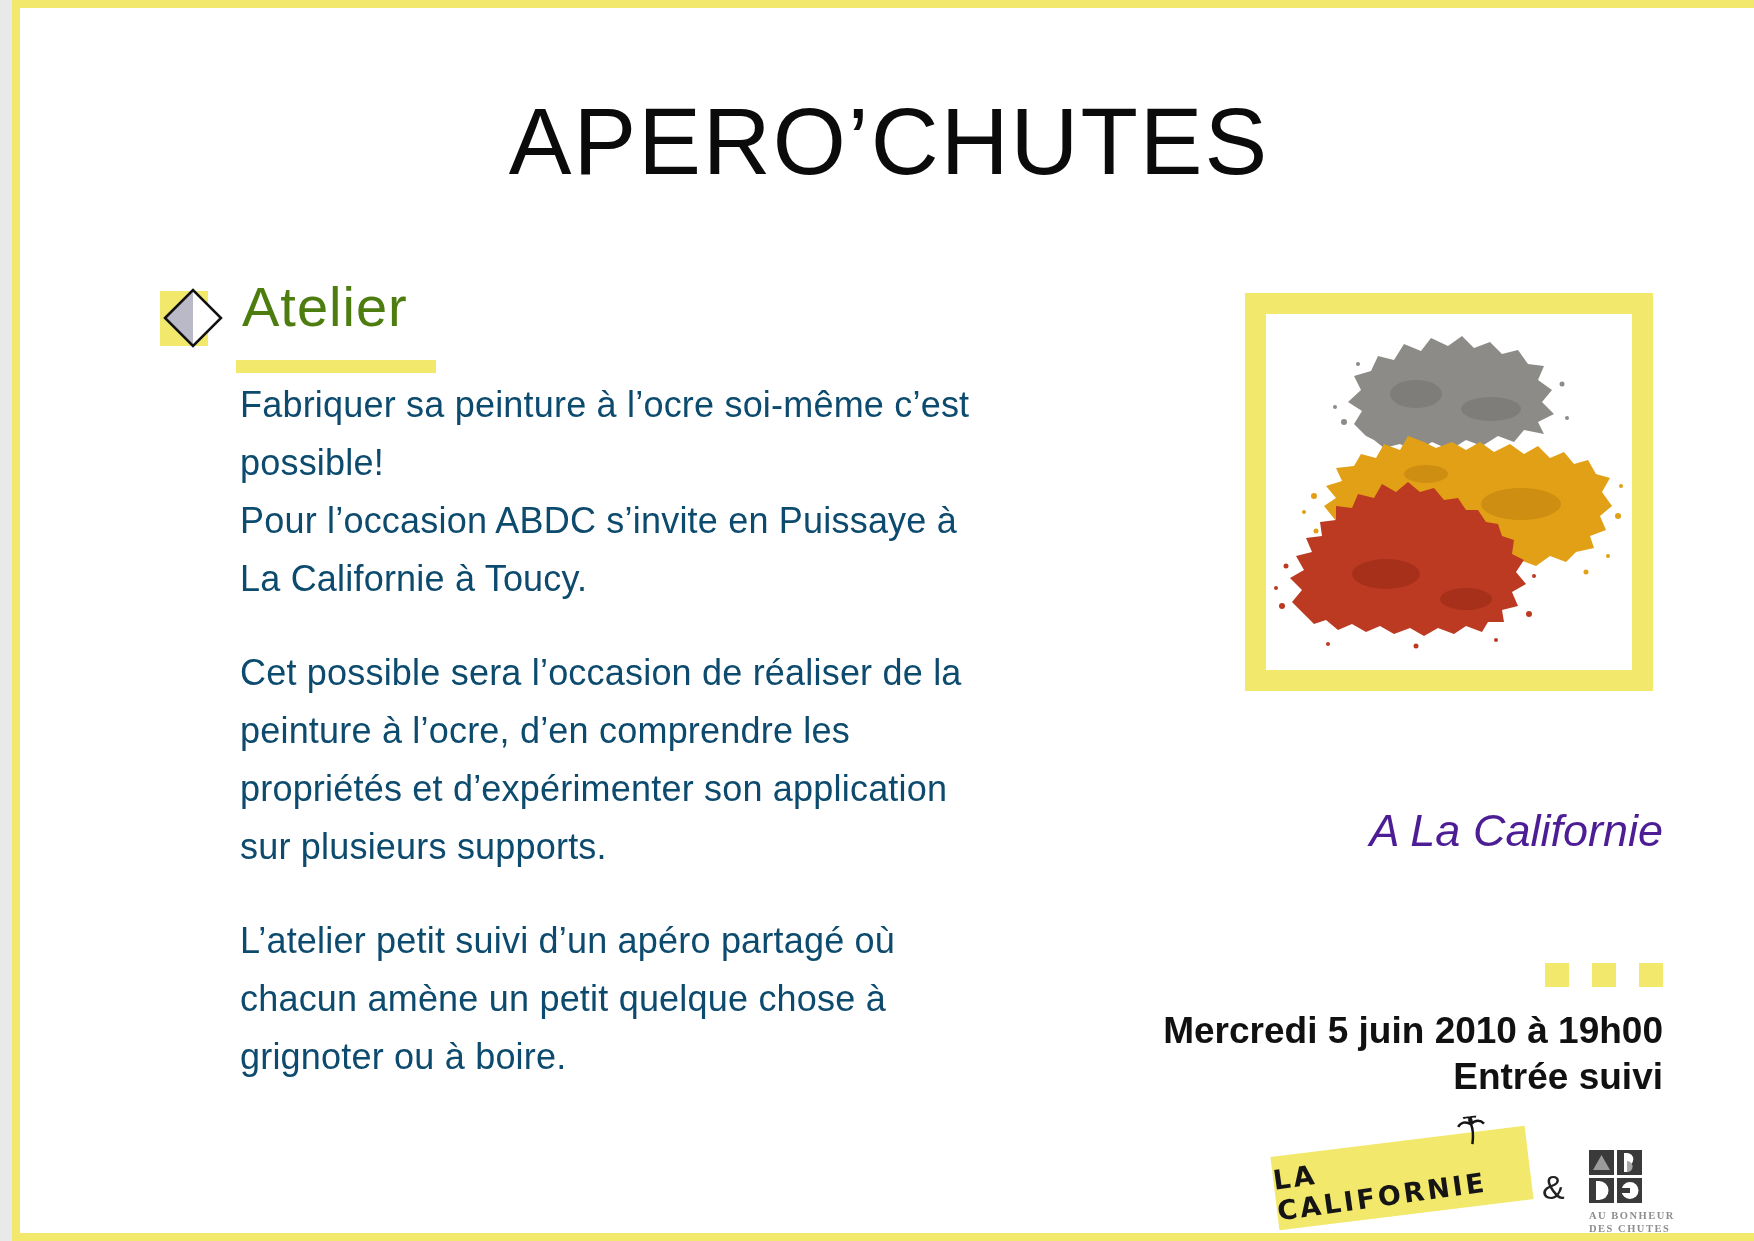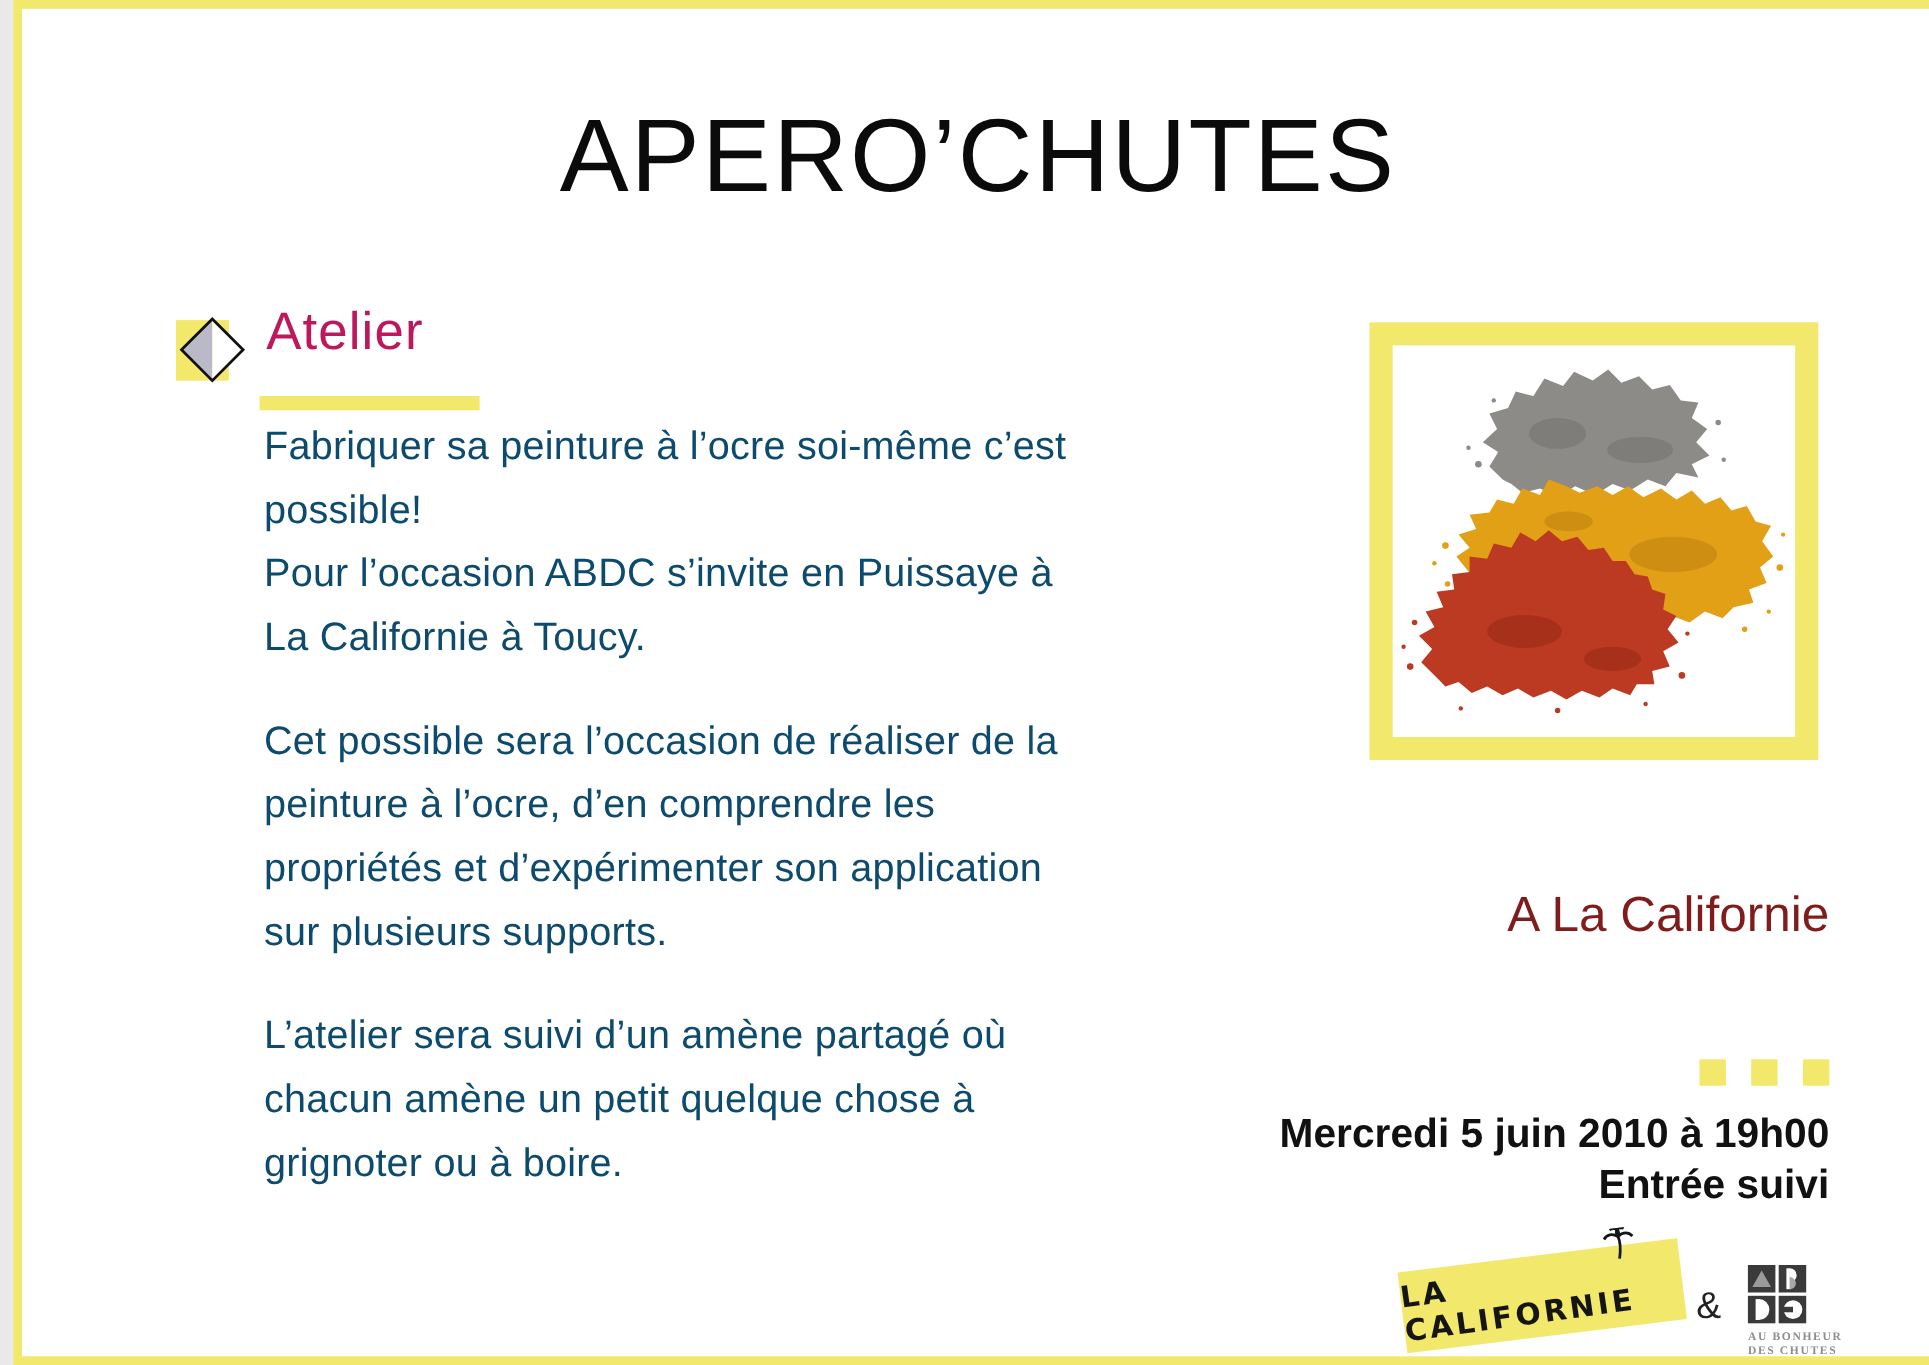--- a/index.html
+++ b/index.html
@@ -14,41 +14,41 @@
   .title {
     position:absolute; top:80px; left:0; width:100%;
     text-align:center; font-size:94px; font-weight:300;
     letter-spacing:2px; color:#0b0b0b;
     font-family:"Liberation Sans", sans-serif;
   }
   
   .atelier-icon { position:absolute; left:138px; top:276px; }
   .heading {
     position:absolute; left:222px; top:266px;
-    font-size:48px; font-weight:400; color:#be185d; letter-spacing:1px;
+    font-size:56px; font-weight:400; color:#4d7c0f; letter-spacing:1px;
   }
   .heading-underline {
     position:absolute; left:216px; top:352px; width:200px; height:13px;
     background:var(--yellow);
   }
   .body-text { position:absolute; left:220px; top:368px; width:730px; }
   .para {
     white-space:pre-line; font-size:36px; line-height:58px;
     font-weight:400; color:#0c4a6e; letter-spacing:0.2px;
     margin-bottom:36px;
   }
   
   .pigment-frame {
     position:absolute; left:1225px; top:285px; width:408px; height:398px;
     background:var(--yellow); padding:21px;
   }
   .pigment-inner { width:100%; height:100%; background:#fff; }
   .venue {
     position:absolute; left:1043px; top:796px; width:600px;
-    text-align:right; font-size:45px; line-height:54px; color:#7f1d1d;
+    text-align:right; font-size:45px; line-height:54px; color:#4c1d95;font-style:italic;
   }
   .deco-squares {
     position:absolute; left:1143px; top:955px; width:500px;
     display:flex; justify-content:flex-end; gap:23px;
   }
   .deco-square { width:24px; height:24px; background:var(--yellow); }
   .when {
     position:absolute; left:1043px; top:1000px; width:600px;
     text-align:right; font-size:37px; line-height:46px; font-weight:bold;
     color:#111;
@@ -105,21 +105,21 @@
 
   <div class="body-text">
     <p class="para">Fabriquer sa peinture à l’ocre soi-même c’est
 possible!
 Pour l’occasion ABDC s’invite en Puissaye à
 La Californie à Toucy.</p>
     <p class="para">Cet possible sera l’occasion de réaliser de la
 peinture à l’ocre, d’en comprendre les
 propriétés et d’expérimenter son application
 sur plusieurs supports.</p>
-    <p class="para">L’atelier sera suivi d’un amène partagé où
+    <p class="para">L’atelier petit suivi d’un apéro partagé où
 chacun amène un petit quelque chose à
 grignoter ou à boire.</p>
   </div>
 
   <div class="pigment-frame">
     <div class="pigment-inner">
       <svg width="366" height="356" viewBox="0 0 366 356">
 
         <path class="pig-gray" d="M100,122 L88,110 96,97 82,88 95,76 88,62 105,57 112,42 128,46 138,30 155,37 165,24 182,32 196,22 208,34 224,28 236,40 252,36 262,50 278,52 272,66 286,76 276,88 288,100 272,108 278,120 258,116 248,128 232,122 216,132 200,126 184,136 166,128 150,138 134,130 118,134 108,126 Z"></path>
         <ellipse class="pig-gray-dark" cx="150" cy="80" rx="26" ry="14"></ellipse>

